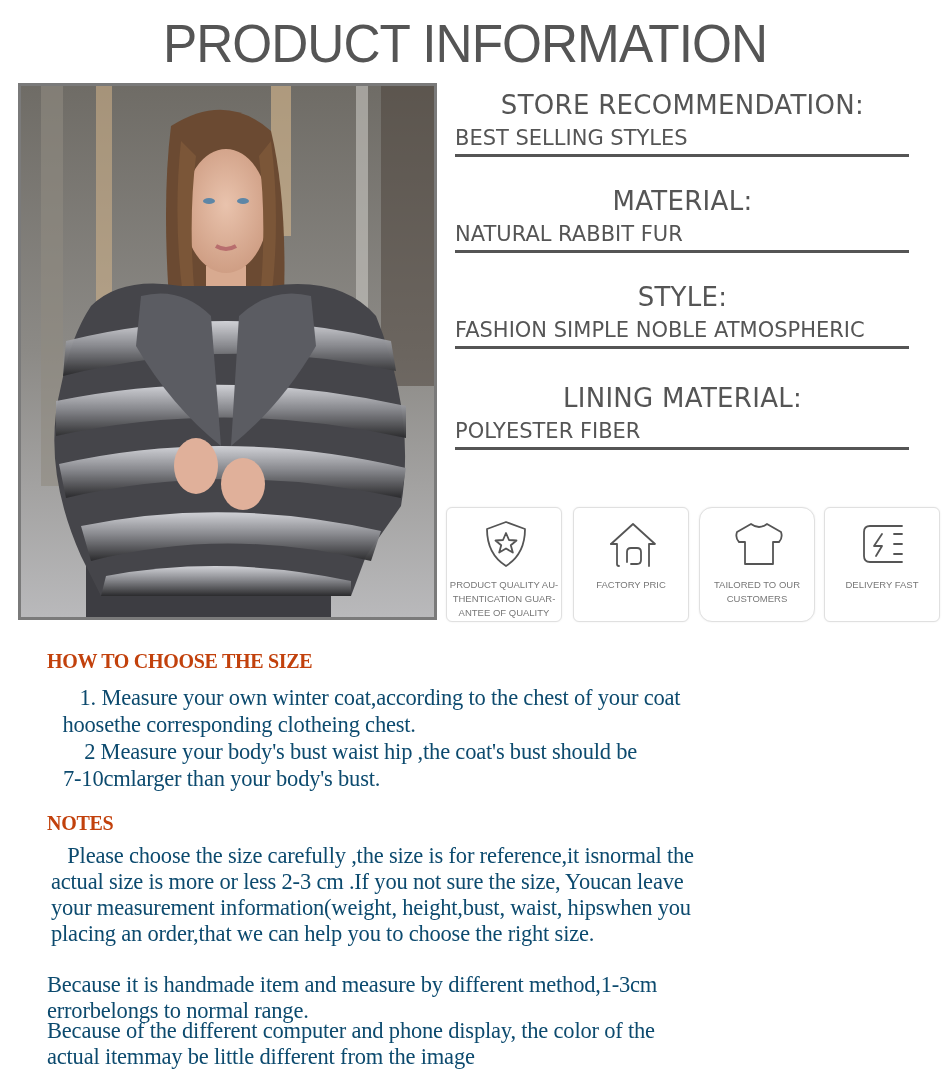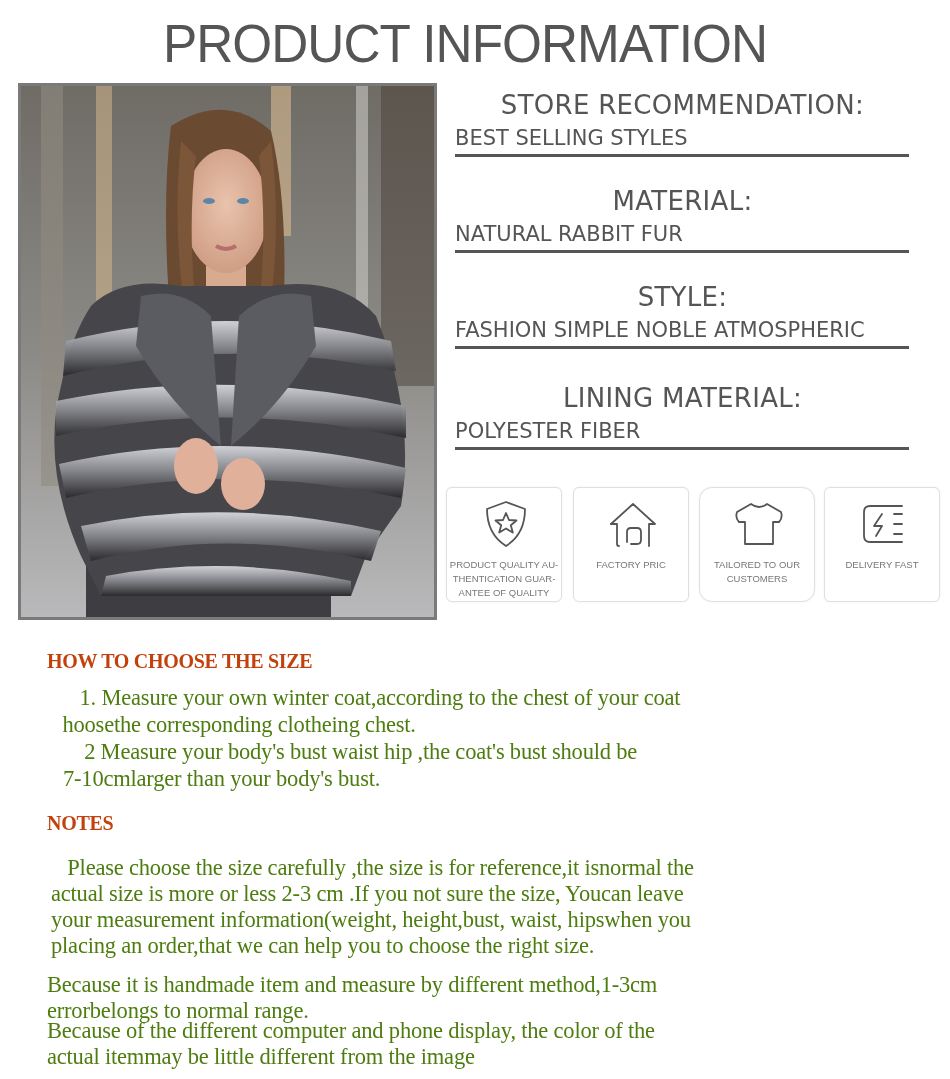--- a/index.html
+++ b/index.html
@@ -25,40 +25,40 @@
     font-family: "DejaVu Sans", sans-serif; font-size: 26px; color: #555555;
     letter-spacing: 0.3px; white-space: nowrap; text-align: center;
   }
   .spec-value {
     font-family: "DejaVu Sans", sans-serif; font-size: 21px; color: #555555;
     white-space: nowrap; margin-top: 6px; padding-bottom: 4px;
     border-bottom: 3px solid #555555; width: 454px; overflow: visible;
   }
 
   
-  .features { position: absolute; left: 446px; top: 487px; width: 496px; height: 89px; }
+  .features { position: absolute; left: 446px; top: 507px; width: 496px; height: 89px; }
   .feature-card {
     position: absolute; top: 0; width: 116px; height: 115px;
     border: 1px solid #e0e0e0; border-radius: 6px; background: #ffffff;
     box-shadow: 0 0 2px rgba(0,0,0,0.08);
   }
   .feature-card .icon { position: absolute; left: 33px; top: 10px; width: 52px; height: 52px; }
   .feature-card .icon svg { width: 52px; height: 52px; }
   .feature-label {
     position: absolute; left: 0; top: 70px; width: 100%; text-align: center;
     font-family: "Liberation Sans", sans-serif; font-size: 9.5px; line-height: 14px;
     color: #777777; padding: 0 2px;
   }
   .section-heading {
     position: absolute; font-family: "Liberation Serif", serif; font-weight: bold;
     font-size: 20px; color: #c2410c; letter-spacing: -0.3px;
   }
   .para {
     position: absolute; font-family: "Liberation Serif", serif; font-size: 22.5px;
-    line-height: 27px; color: #4d7c0f; white-space: pre; letter-spacing: -0.2px;
+    line-height: 27px; color: #0c4a6e; white-space: pre; letter-spacing: -0.2px;
   }
 </style>
 </head>
 <body>
 
 <div class="page-title">PRODUCT INFORMATION</div>
 
 <div class="photo-frame">
   <svg viewBox="0 0 413 531" preserveAspectRatio="none">
     <defs>
@@ -182,15 +182,15 @@
     <div class="feature-label">
       <div>DELIVERY FAST</div>
     </div>
   </div>
 </div>
 
 <div class="section-heading" style="left:47px; top:650px;">HOW TO CHOOSE THE SIZE</div>
 <div class="para" style="left:47px; top:684px;"><div>      1. Measure your own winter coat,according to the chest of your coat</div><div style="padding-left:10px;"> hoosethe corresponding clotheing chest.</div><div style="padding-left:10px;">     2 Measure your body's bust waist hip ,the coat's bust should be</div><div style="padding-left:16px;">7-10cmlarger than your body's bust.</div></div>
 
 <div class="section-heading" style="left:47px; top:812px;">NOTES</div>
-<div class="para" style="left:51px; top:843px; line-height:26px;margin-top:12px;"><div>   Please choose the size carefully ,the size is for reference,it isnormal the</div><div>actual size is more or less 2-3 cm .If you not sure the size, Youcan leave</div><div>your measurement information(weight, height,bust, waist, hipswhen you</div><div>placing an order,that we can help you to choose the right size.</div></div>
+<div class="para" style="left:51px; top:843px; line-height:26px;"><div>   Please choose the size carefully ,the size is for reference,it isnormal the</div><div>actual size is more or less 2-3 cm .If you not sure the size, Youcan leave</div><div>your measurement information(weight, height,bust, waist, hipswhen you</div><div>placing an order,that we can help you to choose the right size.</div></div>
 <div class="para" style="left:47px; top:960px; line-height:26px;margin-top:12px;"><div>Because it is handmade item and measure by different method,1-3cm</div><div>errorbelongs to normal range.</div></div>
 <div class="para" style="left:47px; top:1018px; line-height:26px;"><div>Because of the different computer and phone display, the color of the</div><div>actual itemmay be little different from the image</div></div>
 
 </body></html>

